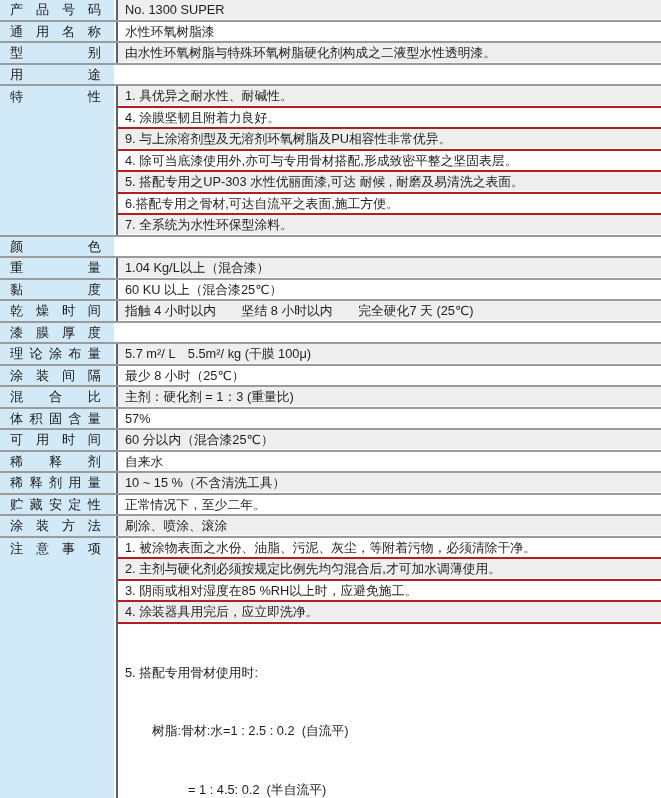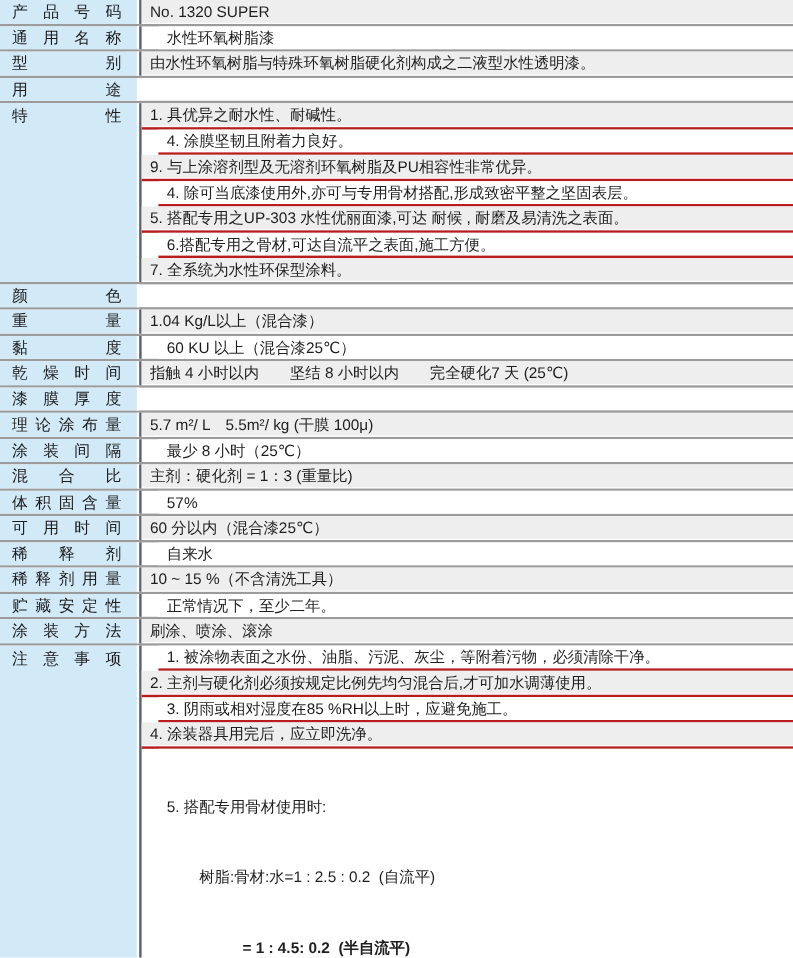--- a/index.html
+++ b/index.html
@@ -21,40 +21,40 @@
   }
   .vals{flex:1;border-left:2px solid #5f5f66;display:flex;flex-direction:column;min-width:0;}
   .vrow{
     padding:0 4px 0 7px;line-height:19.5px;min-height:19.5px;font-size:12.8px;
     white-space:pre-wrap;box-shadow:inset 0 -1px 0 rgba(255,255,255,.85);
     border-bottom:2px solid #b91c1c;flex:1 0 auto;
   }
   .vals .vrow:last-child{border-bottom:none;}
   .vrow .ln{display:block;line-height:19.5px;}
   .ind1{padding-left:27px;}
-  .ind2{padding-left:63px;font-weight:bold;}
+  .ind2{padding-left:63px;}
   .g{background:#eeeeee;}
-  .w{background:#ffffff;margin-left:14px;}
+  .w{background:#ffffff;}
 </style>
 </head>
 <body>
 
 <div class="sheet">
 
   <div class="group">
     <div class="lbl">
         <span class="chars">
           <span>产</span>
           <span>品</span>
           <span>号</span>
           <span>码</span>
         </span>
       </div>
     <div class="vals">
-        <div class="vrow g">No. 1320 SUPER</div>
+        <div class="vrow g">No. 1300 SUPER</div>
       </div>
   </div>
 
   <div class="group">
     <div class="lbl">
         <span class="chars">
           <span>通</span>
           <span>用</span>
           <span>名</span>
           <span>称</span>

